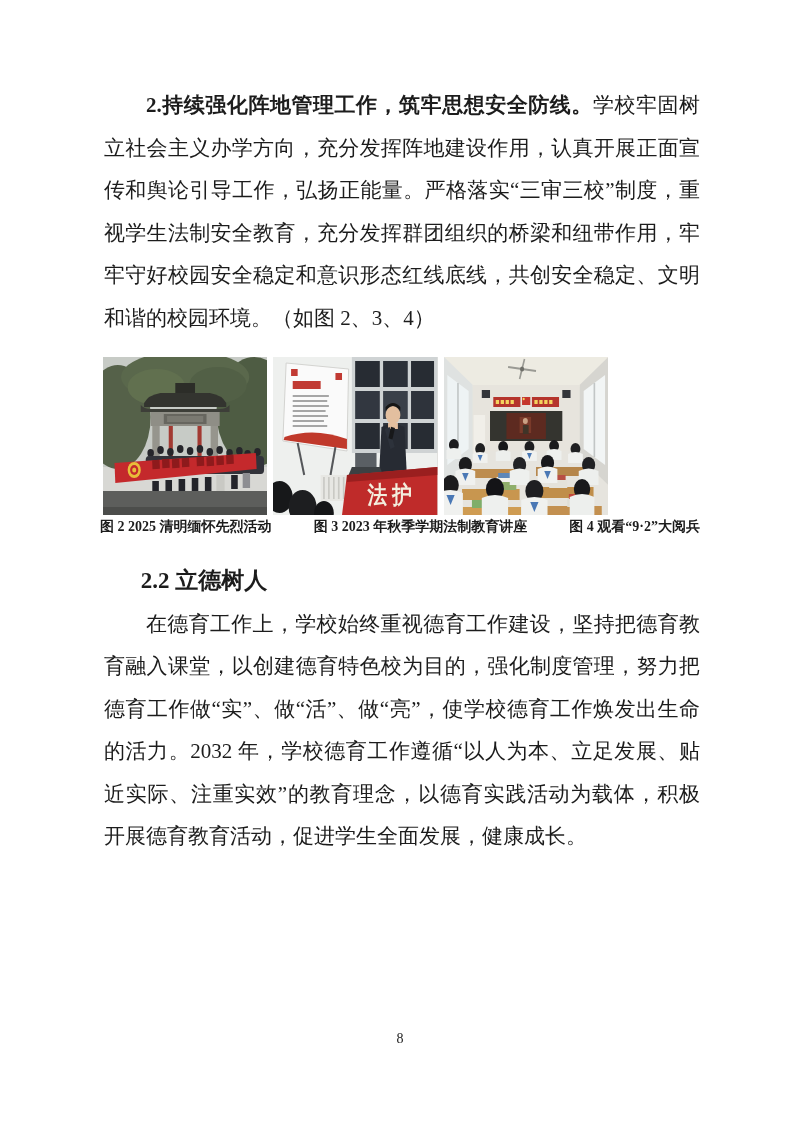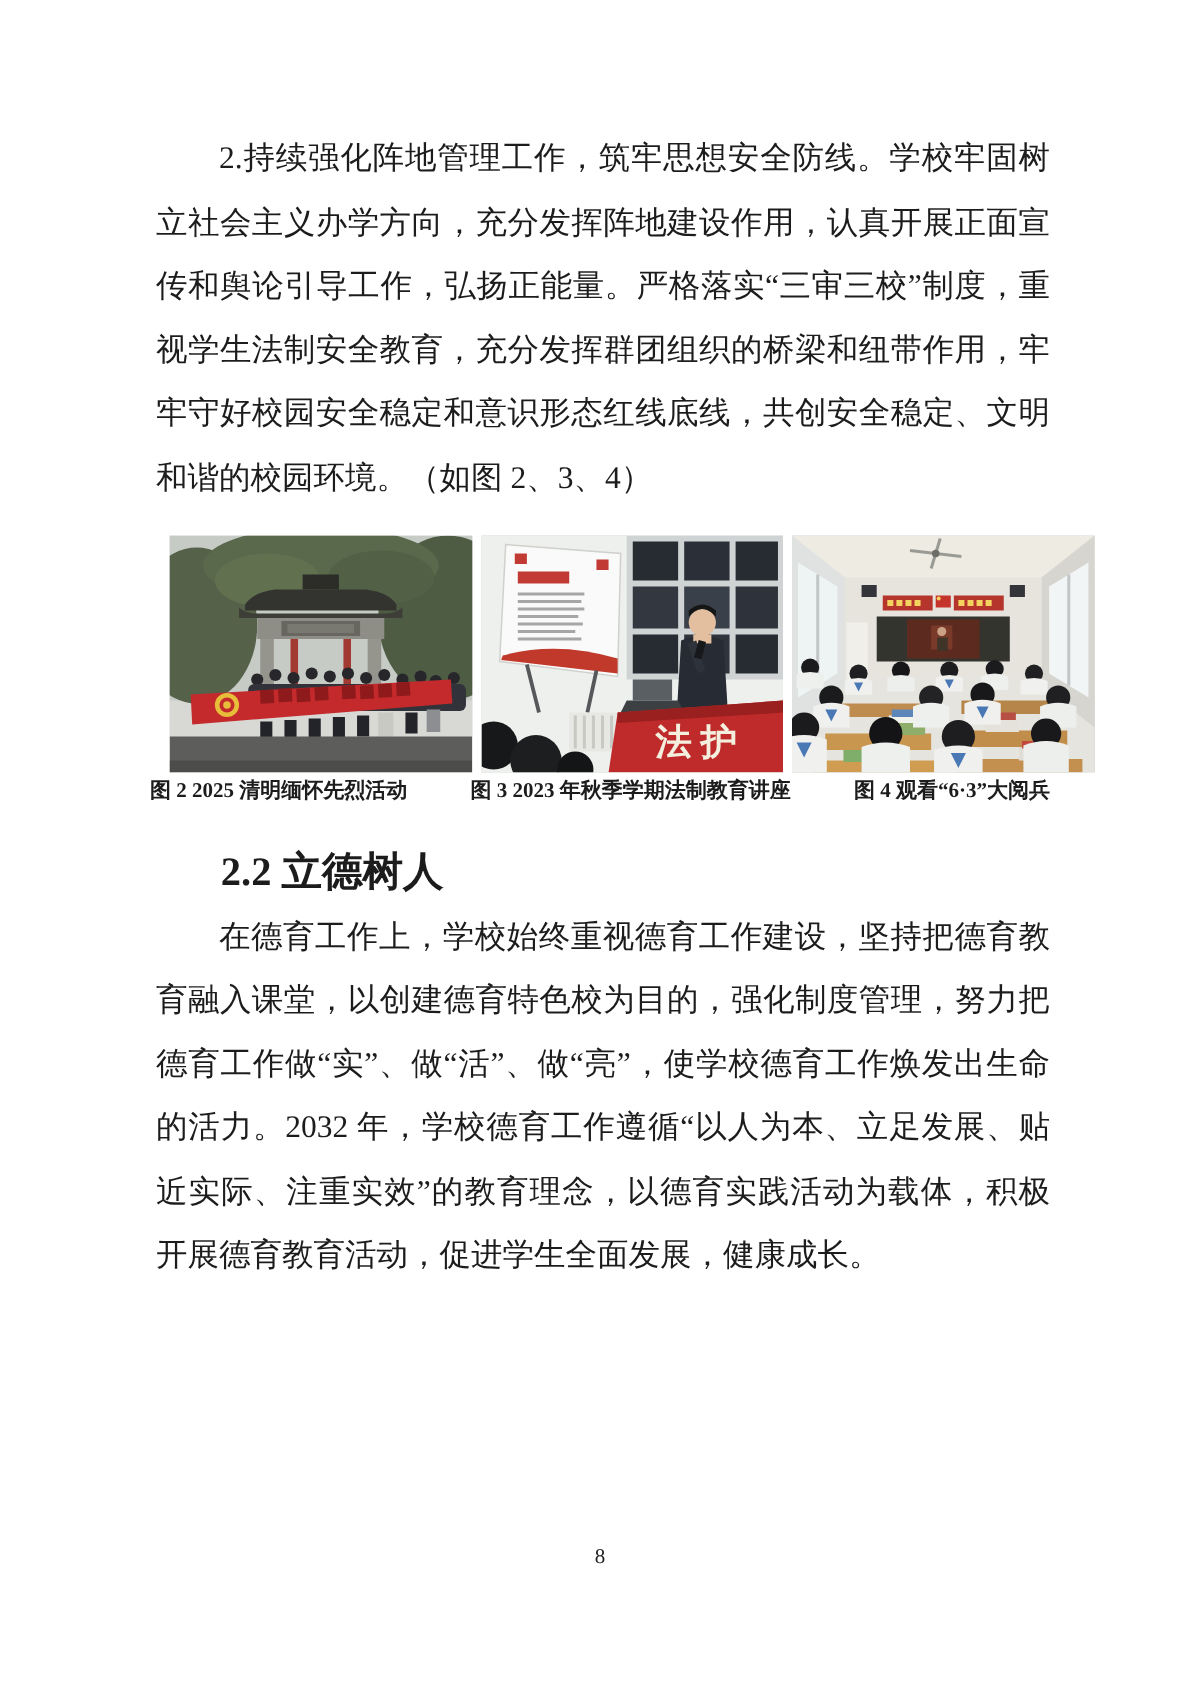--- a/index.html
+++ b/index.html
@@ -13,35 +13,35 @@
     overflow:hidden;
   }
   .bodytext{
     font-size:21px;
     line-height:42.5px;
     text-align:justify;
     margin:0;
   }
   p.bodytext{ text-indent:2em; }
   .para1{ position:absolute; top:84px; left:104px; width:596px; }
-  .lead-bold{ font-weight:normal; }
+  .lead-bold{ font-weight:bold; }
   .figrow{
-    position:absolute; top:357px; left:113px; width:617px; height:158px;
+    position:absolute; top:357px; left:103px; width:505px; height:158px;
     display:flex; gap:6px;
   }
   .photo{ flex:1; height:158px; overflow:hidden; background:#d8d8d4; }
   .photo svg{ display:block; width:100%; height:100%; }
   .caprow{
     position:absolute; top:518px; left:100px; width:600px;
     display:flex; justify-content:space-between;
     font-weight:bold; font-size:14px; white-space:nowrap;
   }
   .section{ position:absolute; top:560px; left:104px; width:596px; }
   .section h2{
-    font-size:27px; font-weight:bold; margin:0;
+    font-size:23px; font-weight:bold; margin:0;
     line-height:42.5px; text-indent:1.6em;
   }
   .pagenum{
     position:absolute; top:1031px; left:0; width:100%;
     text-align:center; font-size:14px; color:#222;
   }
 </style>
 </head>
 <body>
 
@@ -313,21 +313,21 @@
               <path d="M-15 8 Q0 2 15 8 L15 28 L-15 28 Z" fill="#edefed"></path>
             </g>
         </g>
       </svg>
     </div>
   </div>
 
   <div class="caprow">
     <span>图 2 2025 清明缅怀先烈活动</span>
     <span>图 3 2023 年秋季学期法制教育讲座</span>
-    <span>图 4 观看“6·3”大阅兵</span>
+    <span>图 4 观看“9·2”大阅兵</span>
   </div>
 
   <div class="section">
     <h2>2.2 立德树人</h2>
     <p class="bodytext">在德育工作上，学校始终重视德育工作建设，坚持把德育教育融入课堂，以创建德育特色校为目的，强化制度管理，努力把德育工作做“实”、做“活”、做“亮”，使学校德育工作焕发出生命的活力。2032 年，学校德育工作遵循“以人为本、立足发展、贴近实际、注重实效”的教育理念，以德育实践活动为载体，积极开展德育教育活动，促进学生全面发展，健康成长。</p>
   </div>
 
   <div class="pagenum">8</div>
 
 </div>

